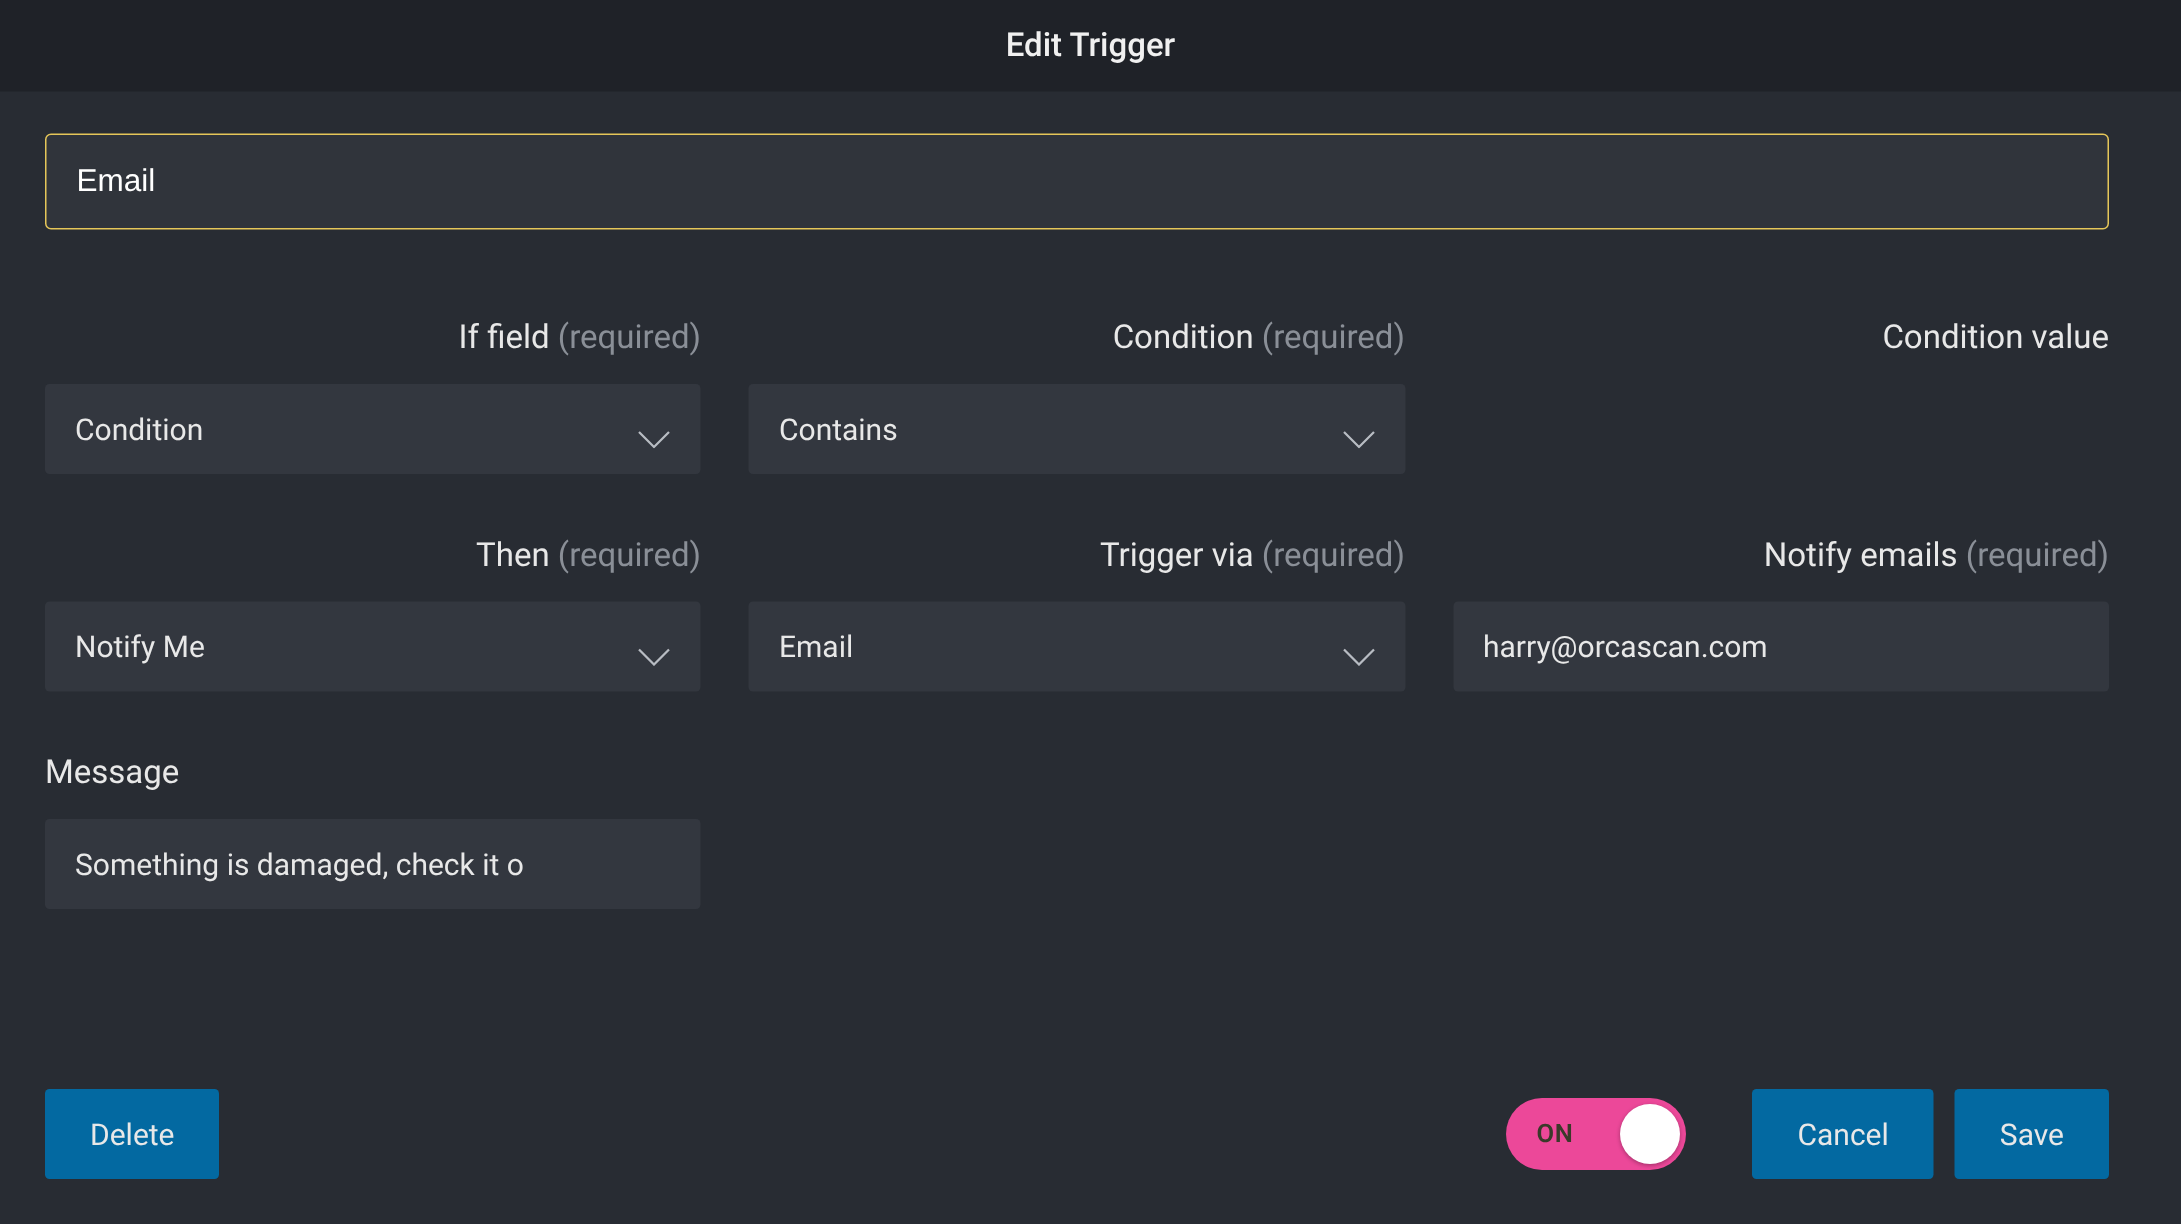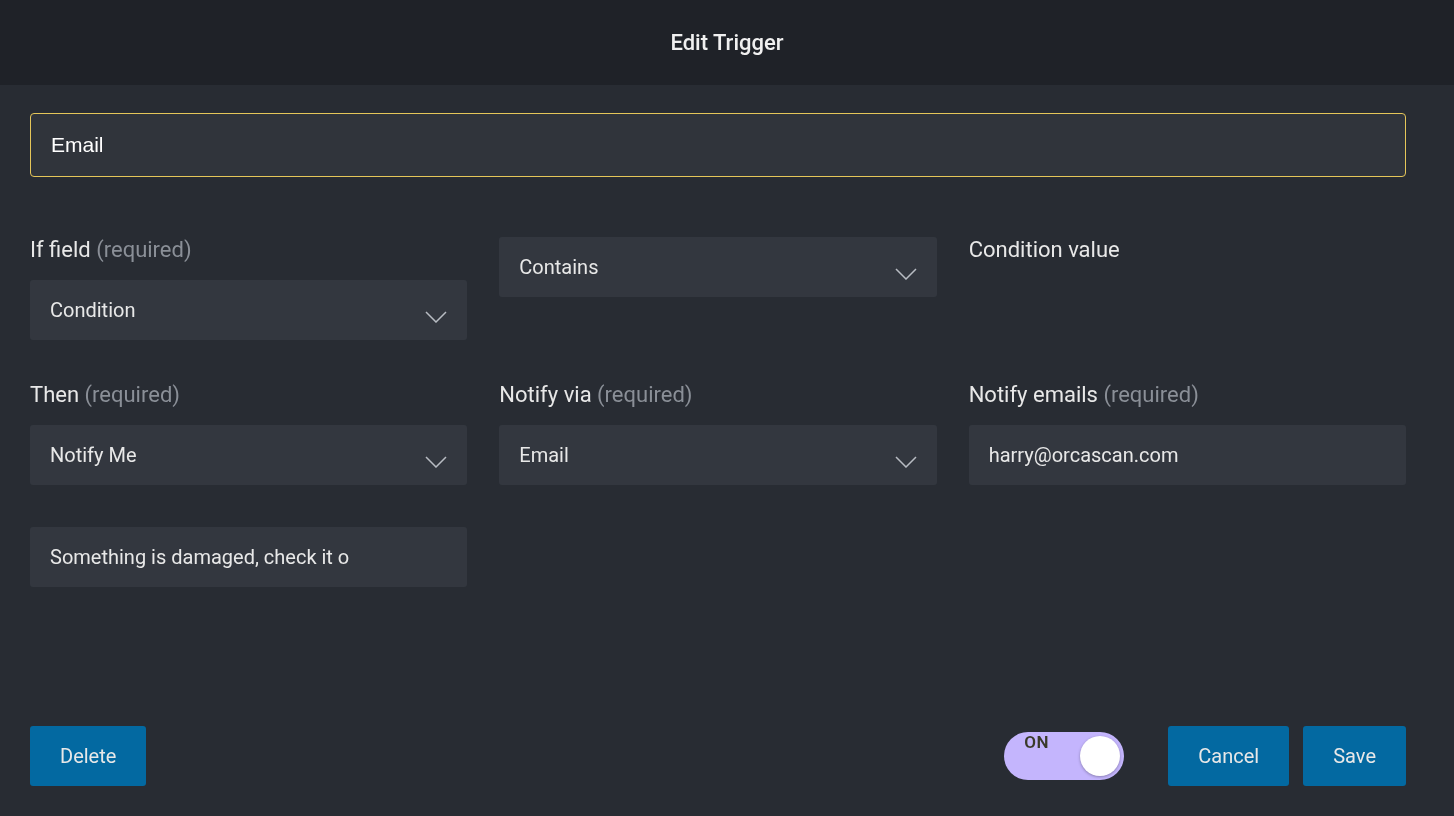--- a/index.html
+++ b/index.html
@@ -17,21 +17,21 @@
     }
     .modal {
       background: #282c33;
       width: 100%;
       height: 100%;
       display: flex;
       flex-direction: column;
     }
     .modal-header {
       background: #1f2228;
-      padding: 30px 0;
+      padding: 18px 0;
       text-align: center;
       position: relative;
     }
     .modal-title {
       font-size: 22px;
       font-weight: 500;
       color: #f0f0f0;
     }
     .modal-body {
       padding: 28px 48px 30px 30px;
@@ -48,20 +48,21 @@
       font-size: 21px;
       color: #fff;
       outline: none;
       margin-bottom: 60px;
     }
     .form-grid {
       display: grid;
       grid-template-columns: 1fr 1fr 1fr;
       gap: 42px 32px;
       margin-bottom: 42px;
+      text-align: right;
     }
     .form-field {
       display: flex;
       flex-direction: column;
     }
     .field-label {
       font-size: 22px;
       color: #e8e8e8;
       margin-bottom: 18px;
       font-weight: 400;
@@ -119,23 +120,24 @@
       cursor: pointer;
       font-family: inherit;
     }
     .spacer {
       flex: 1;
     }
     .toggle {
       position: relative;
       width: 120px;
       height: 48px;
-      background: #c4b5fd;
+      background: #ec4899;
       border-radius: 24px;
       display: flex;
+      align-items: center;
       cursor: pointer;
       margin-right: 30px;
     }
     .toggle-label {
       color: #3a3a2a;
       font-size: 17px;
       font-weight: 600;
       margin-left: 20px;
       letter-spacing: 0.5px;
     }
@@ -172,20 +174,24 @@
           <span>Condition</span>
           <span class="chevron">
             <svg viewBox="0 0 22 12">
                 <polyline points="1,1 11,11 21,1"></polyline>
               </svg>
           </span>
         </div>
       </div>
 
       <div class="form-field">
+        <div class="field-label">
+          <span>Condition</span>
+          <span class="required">(required)</span>
+        </div>
         <div class="select-box">
           <span>Contains</span>
           <span class="chevron">
             <svg viewBox="0 0 22 12">
                 <polyline points="1,1 11,11 21,1"></polyline>
               </svg>
           </span>
         </div>
       </div>
 
@@ -205,21 +211,21 @@
           <span class="chevron">
             <svg viewBox="0 0 22 12">
                 <polyline points="1,1 11,11 21,1"></polyline>
               </svg>
           </span>
         </div>
       </div>
 
       <div class="form-field">
         <div class="field-label">
-          <span>Notify via</span>
+          <span>Trigger via</span>
           <span class="required">(required)</span>
         </div>
         <div class="select-box">
           <span>Email</span>
           <span class="chevron">
             <svg viewBox="0 0 22 12">
                 <polyline points="1,1 11,11 21,1"></polyline>
               </svg>
           </span>
         </div>
@@ -231,20 +237,23 @@
           <span class="required">(required)</span>
         </div>
         <div class="text-input">
           <span>harry@orcascan.com</span>
         </div>
       </div>
 
     </div>
 
     <div class="form-field message-field">
+      <div class="field-label">
+        <span>Message</span>
+      </div>
       <div class="text-input">
         <span>Something is damaged, check it o</span>
       </div>
     </div>
 
     <div class="footer">
       <button class="btn">Delete</button>
       <div class="spacer"></div>
       <div class="toggle">
         <span class="toggle-label">ON</span>

